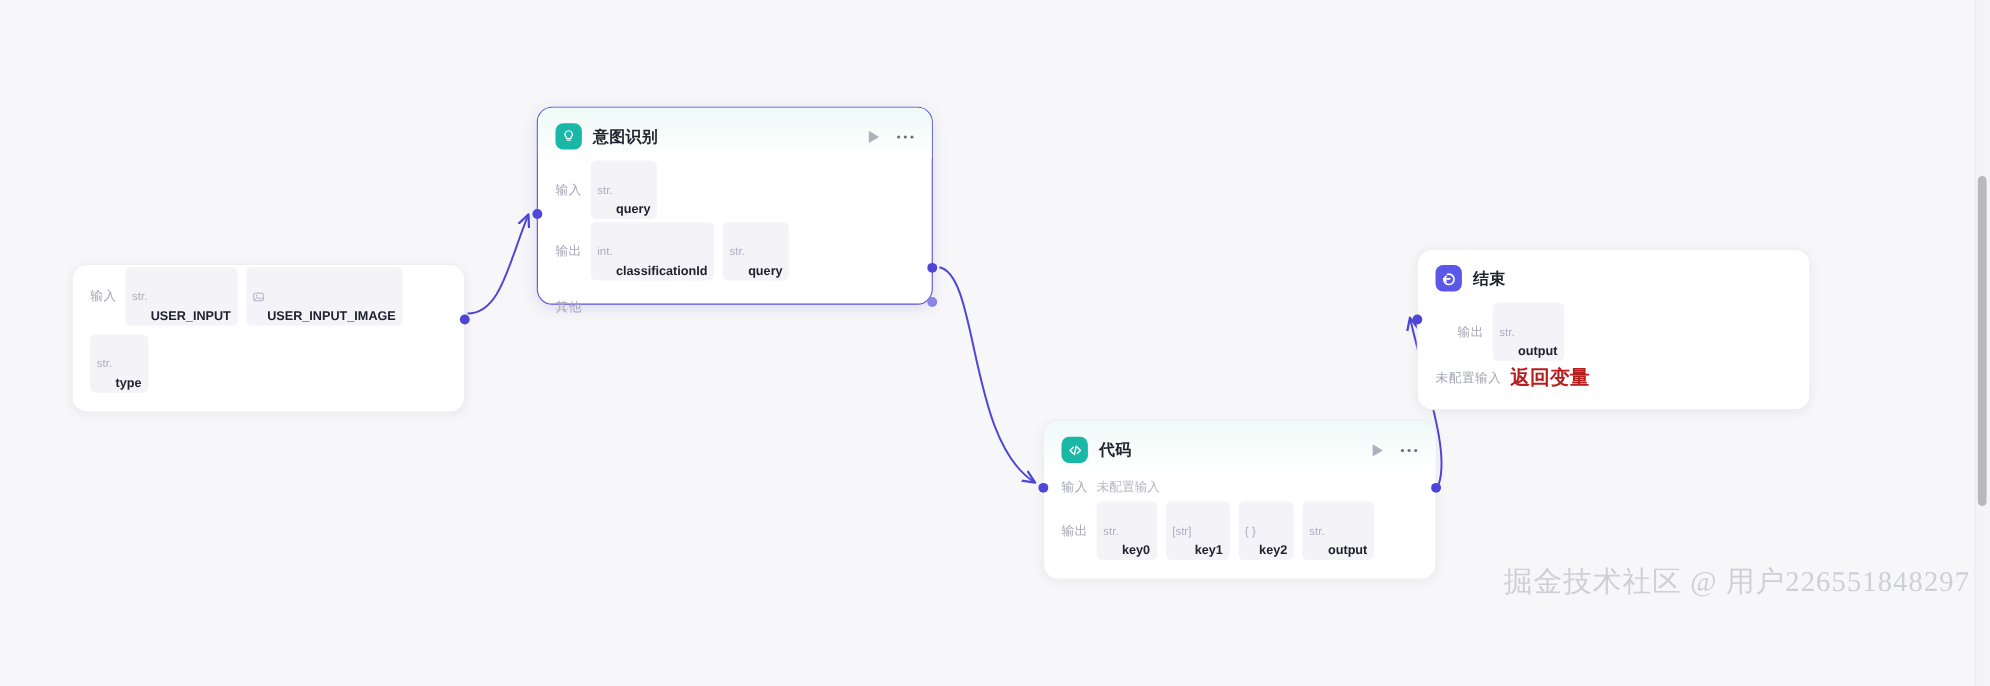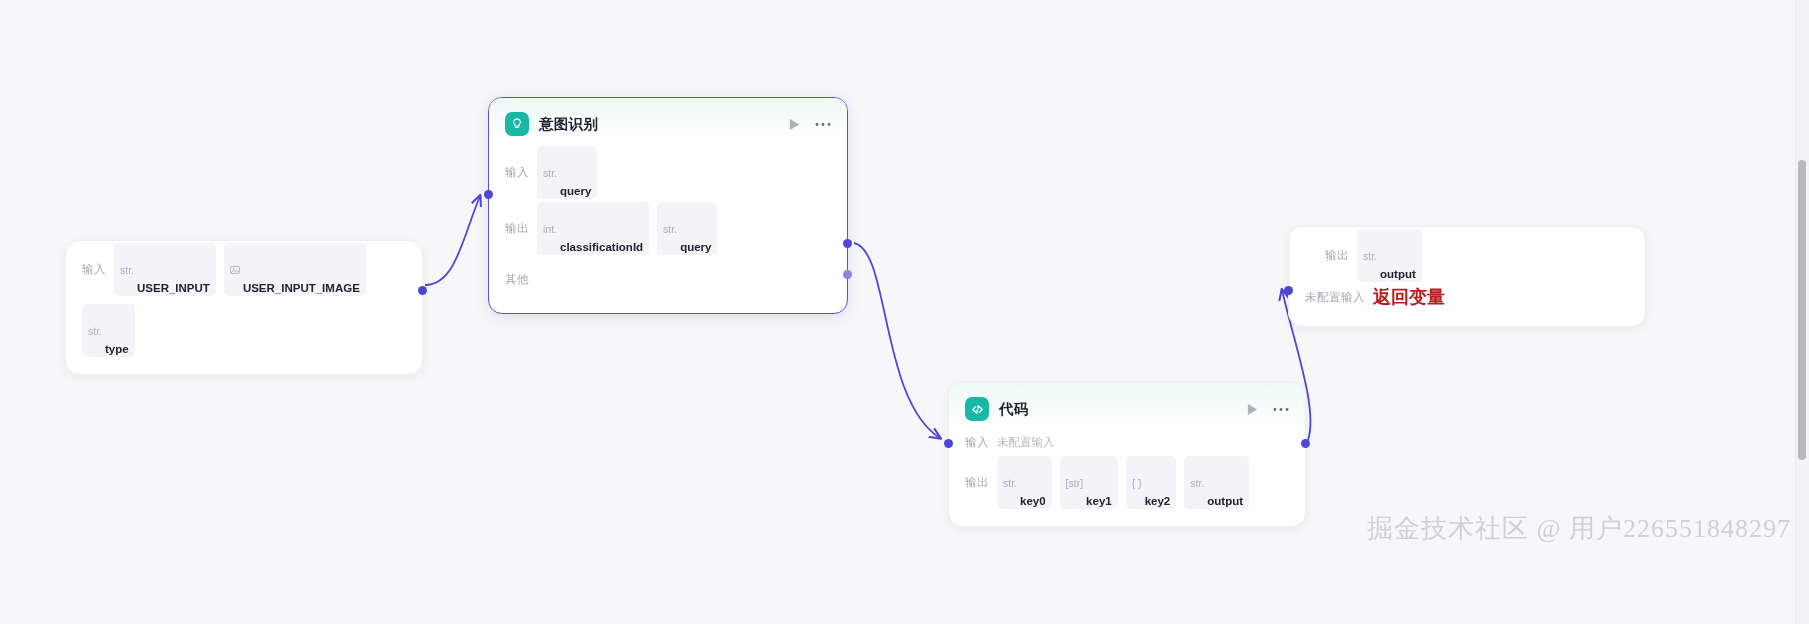--- a/index.html
+++ b/index.html
@@ -203,21 +203,21 @@
 
         <span class="chip">
           <span class="ctype">str.</span>
           <span class="cname">type</span>
         </span>
       </div>
     </div>
     <span class="port" style="right:-5px; top:45px;"></span>
   </div>
 
-  <div class="node selected tinted" style="left:488px; top:97px; width:360px; height:217px;">
+  <div class="node selected tinted" style="left:488px; top:97px; width:360px; height:180px;">
     <div class="node-head">
       <span class="node-icon" style="background:#19b7a6;">
         <svg width="14" height="14" viewBox="0 0 24 24">
           <path d="M12 3.2 A5.6 5.6 0 0 0 8.4 13.2 V15.4 h7.2 v-2.2 A5.6 5.6 0 0 0 12 3.2 Z" fill="none" stroke="#fff" stroke-width="1.9" stroke-linejoin="round"></path>
           <path d="M9.6 18 h4.8" fill="none" stroke="#fff" stroke-width="1.9" stroke-linecap="round"></path>
         </svg>
       </span>
       <span class="node-title">意图识别</span>
       <span class="head-actions">
         <span>
@@ -317,20 +317,29 @@
           <span class="ctype">str.</span>
           <span class="cname">output</span>
         </span>
       </div>
     </div>
     <span class="port" style="left:-5px; top:56px;"></span>
     <span class="port" style="right:-5px; top:56px;"></span>
   </div>
 
   <div class="node" style="left:1288px; top:226px; width:358px;">
+    <div class="node-head">
+      <span class="node-icon" style="background:#5b57e8;">
+        <svg width="15" height="15" viewBox="0 0 24 24">
+          <path d="M9.5 5.5 A7.5 7.5 0 1 1 4 12" fill="none" stroke="#fff" stroke-width="2.4" stroke-linecap="round"></path>
+          <path d="M13 12 H4 M7.5 8.5 L4 12 L7.5 15.5" fill="none" stroke="#fff" stroke-width="2.4" stroke-linecap="round" stroke-linejoin="round"></path>
+        </svg>
+      </span>
+      <span class="node-title">结束</span>
+    </div>
     <div class="node-body">
       <div class="row" style="padding-left:20px;">
         <span class="row-label">输出</span>
         <span class="chip">
           <span class="ctype">str.</span>
           <span class="cname">output</span>
         </span>
       </div>
       <div class="row">
         <span class="row-label">未配置输入</span>

